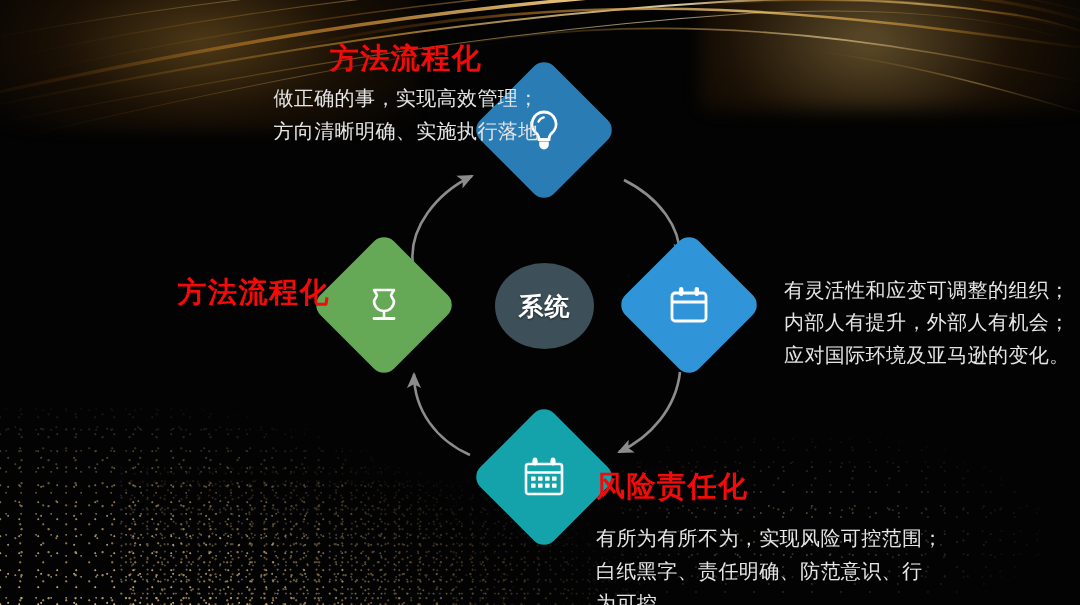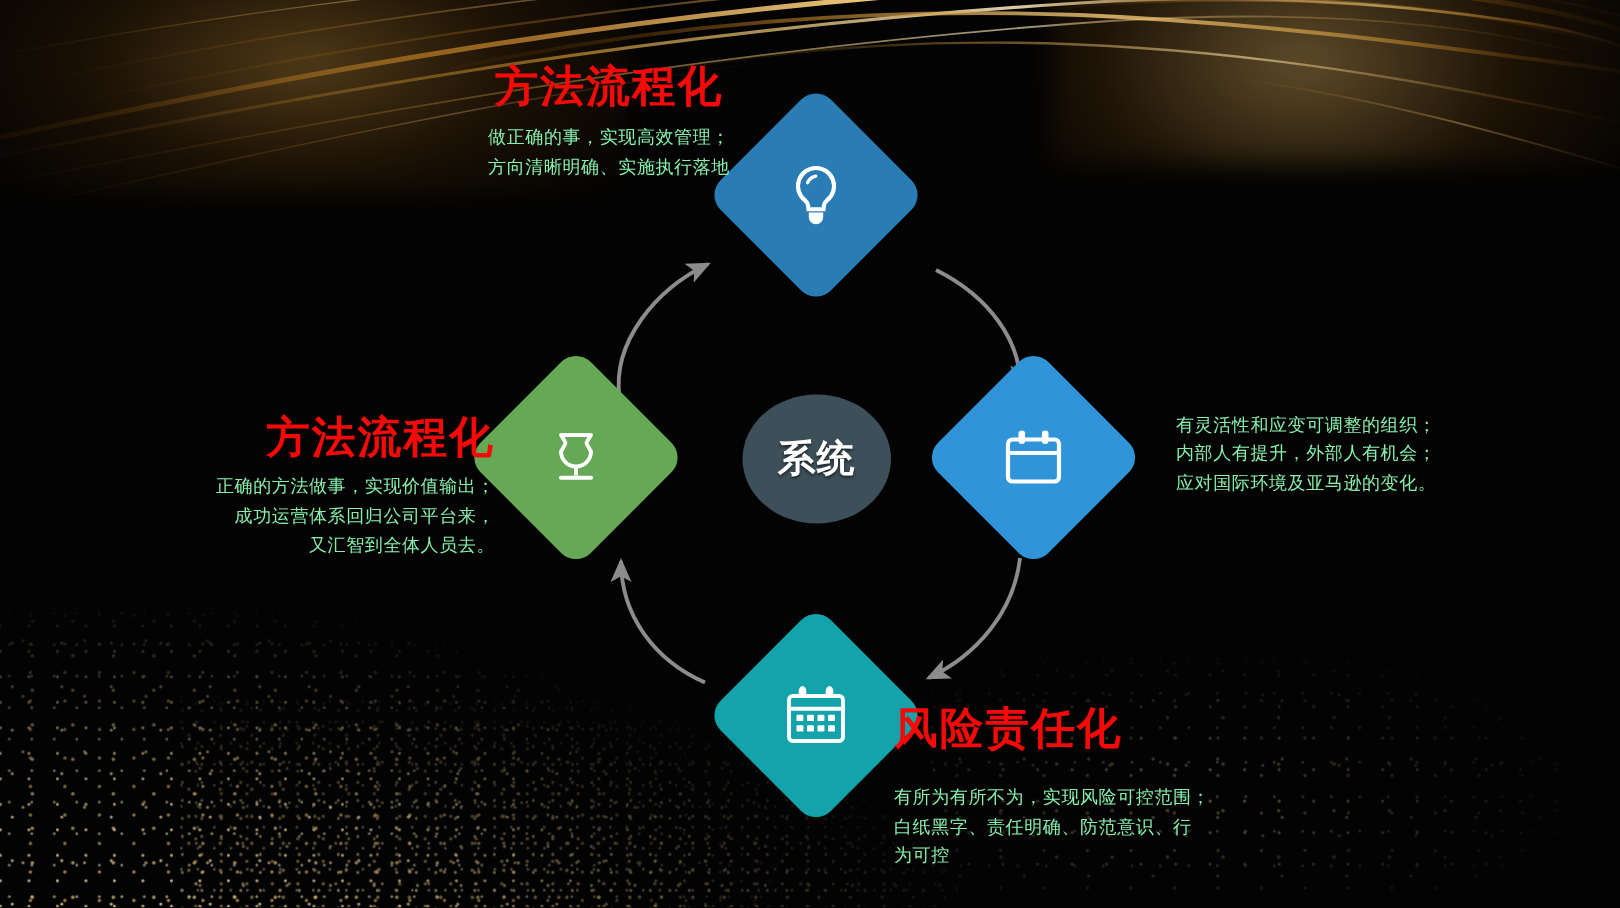--- a/index.html
+++ b/index.html
@@ -125,22 +125,22 @@
   .heading {
     color: #f50a0a;
     font-size: 29px;
     font-weight: bold;
     letter-spacing: 1.5px;
     line-height: 1.12;
     white-space: nowrap;
     margin-top: 18px;
   }
   .body {
-    color: #86efac;
-    font-size: 12px;
+    color: #e5e5e5;
+    font-size: 20px;
     line-height: 1.62;
     letter-spacing: 0.4px;
     white-space: pre-line;
   }
 
   #block-top      { left: 196px; top: 24px;  width: 420px; text-align: center; }
   #block-top .heading { text-align: center; }
   #block-top .body    { margin-top: 8px; text-align: center; }
 
   #block-left     { left: 10px;  top: 258px; width: 320px; text-align: right; }
@@ -284,23 +284,20 @@
   </div>
 
   <div class="block" id="block-top">
     <div class="heading">方法流程化</div>
     <div class="body">做正确的事，实现高效管理；
 方向清晰明确、实施执行落地</div>
   </div>
 
   <div class="block" id="block-left">
     <div class="heading">方法流程化</div>
-    <div class="body">正确的方法做事，实现价值输出；
-成功运营体系回归公司平台来，
-又汇智到全体人员去。</div>
   </div>
 
   <div class="block" id="block-right">
     <div class="body">有灵活性和应变可调整的组织；
 内部人有提升，外部人有机会；
 应对国际环境及亚马逊的变化。</div>
   </div>
 
   <div class="block" id="block-bottom">
     <div class="heading">风险责任化</div>

